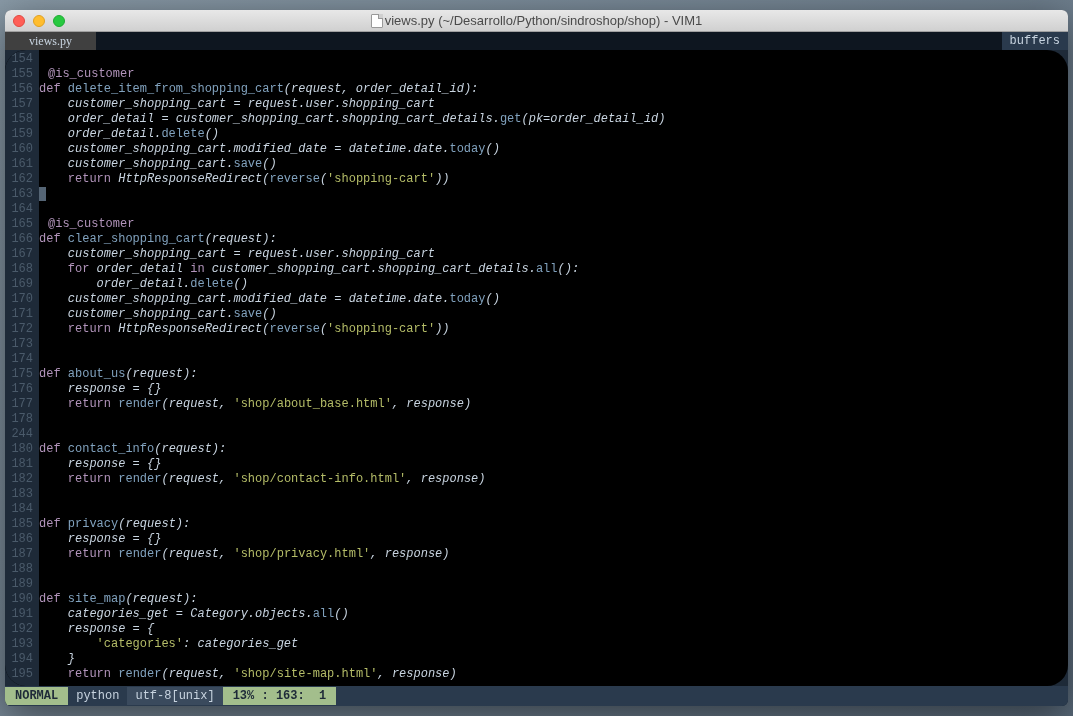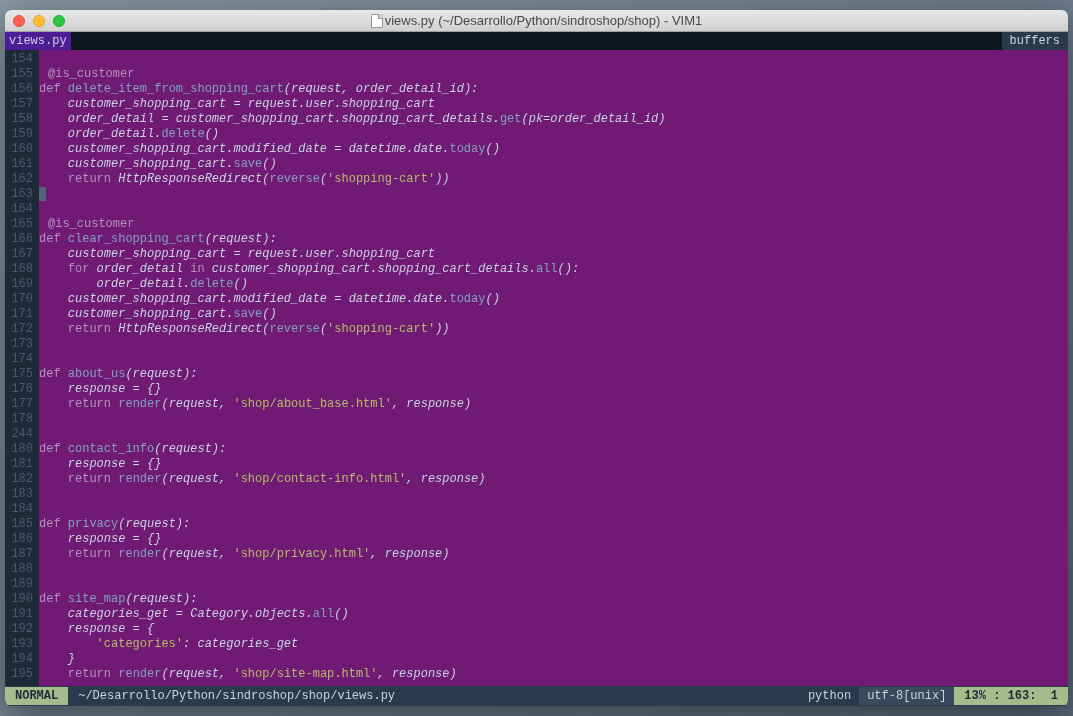--- a/index.html
+++ b/index.html
@@ -49,36 +49,38 @@
 
 .tabline {
   height: 18px;
   background: #0e1620;
   display: flex;
   align-items: stretch;
   font-size: 12px;
   line-height: 18px;
 }
 .tab-active {
-  background: #4c1d95;
+  background: #404040;
   color: #c8d4e0;
-  padding: 0 4px;
+  padding: 0 24px;
+  font-family: Liberation Serif, serif;
 }
 .tab-right {
   margin-left: auto;
   background: #2a3a4d;
   color: #c8d4e0;
   padding: 0 8px;
 }
 
 .editor {
   flex: 1;
-  background: #701a75;
+  background: #000000;
   overflow: hidden;
   display: flex;
+  border-radius: 21px;
 }
 .gutter {
   background: #1e2a38;
   color: #4a5a6a;
   text-align: right;
   padding: 2px 6px 2px 2px;
   font-size: 12px;
   line-height: 15px;
   user-select: none;
   width: 34px;
@@ -194,21 +196,20 @@
         <div class="line">192</div>
         <div class="line">193</div>
         <div class="line">194</div>
         <div class="line">195</div>
       </div>
     <div class="code" id="code"><div class="line">&nbsp;</div><div class="line"><span class="sp k-dec">@is_customer</span></div><div class="line"><span class="sp k-kw">def </span><span class="sp k-fn">delete_item_from_shopping_cart</span><span class="sp k-id">(request, order_detail_id):</span></div><div class="line"><span class="sp k-id">    customer_shopping_cart = request.user.shopping_cart</span></div><div class="line"><span class="sp k-id">    order_detail = customer_shopping_cart.shopping_cart_details.</span><span class="sp k-call">get</span><span class="sp k-id">(pk=order_detail_id)</span></div><div class="line"><span class="sp k-id">    order_detail.</span><span class="sp k-call">delete</span><span class="sp k-id">()</span></div><div class="line"><span class="sp k-id">    customer_shopping_cart.modified_date = datetime.date.</span><span class="sp k-call">today</span><span class="sp k-id">()</span></div><div class="line"><span class="sp k-id">    customer_shopping_cart.</span><span class="sp k-call">save</span><span class="sp k-id">()</span></div><div class="line"><span class="sp k-id">    </span><span class="sp k-kw">return</span><span class="sp k-id"> HttpResponseRedirect(</span><span class="sp k-call">reverse</span><span class="sp k-id">(</span><span class="sp k-str">'shopping-cart'</span><span class="sp k-id">))</span></div><div class="line"><span class="cursor-block"></span></div><div class="line">&nbsp;</div><div class="line"><span class="sp k-dec">@is_customer</span></div><div class="line"><span class="sp k-kw">def </span><span class="sp k-fn">clear_shopping_cart</span><span class="sp k-id">(request):</span></div><div class="line"><span class="sp k-id">    customer_shopping_cart = request.user.shopping_cart</span></div><div class="line"><span class="sp k-id">    </span><span class="sp k-kw">for</span><span class="sp k-id"> order_detail </span><span class="sp k-kw">in</span><span class="sp k-id"> customer_shopping_cart.shopping_cart_details.</span><span class="sp k-call">all</span><span class="sp k-id">():</span></div><div class="line"><span class="sp k-id">        order_detail.</span><span class="sp k-call">delete</span><span class="sp k-id">()</span></div><div class="line"><span class="sp k-id">    customer_shopping_cart.modified_date = datetime.date.</span><span class="sp k-call">today</span><span class="sp k-id">()</span></div><div class="line"><span class="sp k-id">    customer_shopping_cart.</span><span class="sp k-call">save</span><span class="sp k-id">()</span></div><div class="line"><span class="sp k-id">    </span><span class="sp k-kw">return</span><span class="sp k-id"> HttpResponseRedirect(</span><span class="sp k-call">reverse</span><span class="sp k-id">(</span><span class="sp k-str">'shopping-cart'</span><span class="sp k-id">))</span></div><div class="line">&nbsp;</div><div class="line">&nbsp;</div><div class="line"><span class="sp k-kw">def </span><span class="sp k-fn">about_us</span><span class="sp k-id">(request):</span></div><div class="line"><span class="sp k-id">    response = {}</span></div><div class="line"><span class="sp k-id">    </span><span class="sp k-kw">return</span><span class="sp k-id"> </span><span class="sp k-call">render</span><span class="sp k-id">(request, </span><span class="sp k-str">'shop/about_base.html'</span><span class="sp k-id">, response)</span></div><div class="line">&nbsp;</div><div class="line">&nbsp;</div><div class="line"><span class="sp k-kw">def </span><span class="sp k-fn">contact_info</span><span class="sp k-id">(request):</span></div><div class="line"><span class="sp k-id">    response = {}</span></div><div class="line"><span class="sp k-id">    </span><span class="sp k-kw">return</span><span class="sp k-id"> </span><span class="sp k-call">render</span><span class="sp k-id">(request, </span><span class="sp k-str">'shop/contact-info.html'</span><span class="sp k-id">, response)</span></div><div class="line">&nbsp;</div><div class="line">&nbsp;</div><div class="line"><span class="sp k-kw">def </span><span class="sp k-fn">privacy</span><span class="sp k-id">(request):</span></div><div class="line"><span class="sp k-id">    response = {}</span></div><div class="line"><span class="sp k-id">    </span><span class="sp k-kw">return</span><span class="sp k-id"> </span><span class="sp k-call">render</span><span class="sp k-id">(request, </span><span class="sp k-str">'shop/privacy.html'</span><span class="sp k-id">, response)</span></div><div class="line">&nbsp;</div><div class="line">&nbsp;</div><div class="line"><span class="sp k-kw">def </span><span class="sp k-fn">site_map</span><span class="sp k-id">(request):</span></div><div class="line"><span class="sp k-id">    categories_get = Category.objects.</span><span class="sp k-call">all</span><span class="sp k-id">()</span></div><div class="line"><span class="sp k-id">    response = {</span></div><div class="line"><span class="sp k-id">        </span><span class="sp k-str">'categories'</span><span class="sp k-id">: categories_get</span></div><div class="line"><span class="sp k-id">    }</span></div><div class="line"><span class="sp k-id">    </span><span class="sp k-kw">return</span><span class="sp k-id"> </span><span class="sp k-call">render</span><span class="sp k-id">(request, </span><span class="sp k-str">'shop/site-map.html'</span><span class="sp k-id">, response)</span></div></div>
   </div>
 
   <div class="statusline">
     <div class="st-mode">NORMAL</div>
-    <div class="st-path">~/Desarrollo/Python/sindroshop/shop/views.py</div>
     <div class="st-ft">python</div>
     <div class="st-enc">utf-8[unix]</div>
     <div class="st-pos">
       <span>13%</span> : <span>163</span>: &nbsp;<span>1</span>
     </div>
   </div>
 
 </div>
 
 </body></html>

